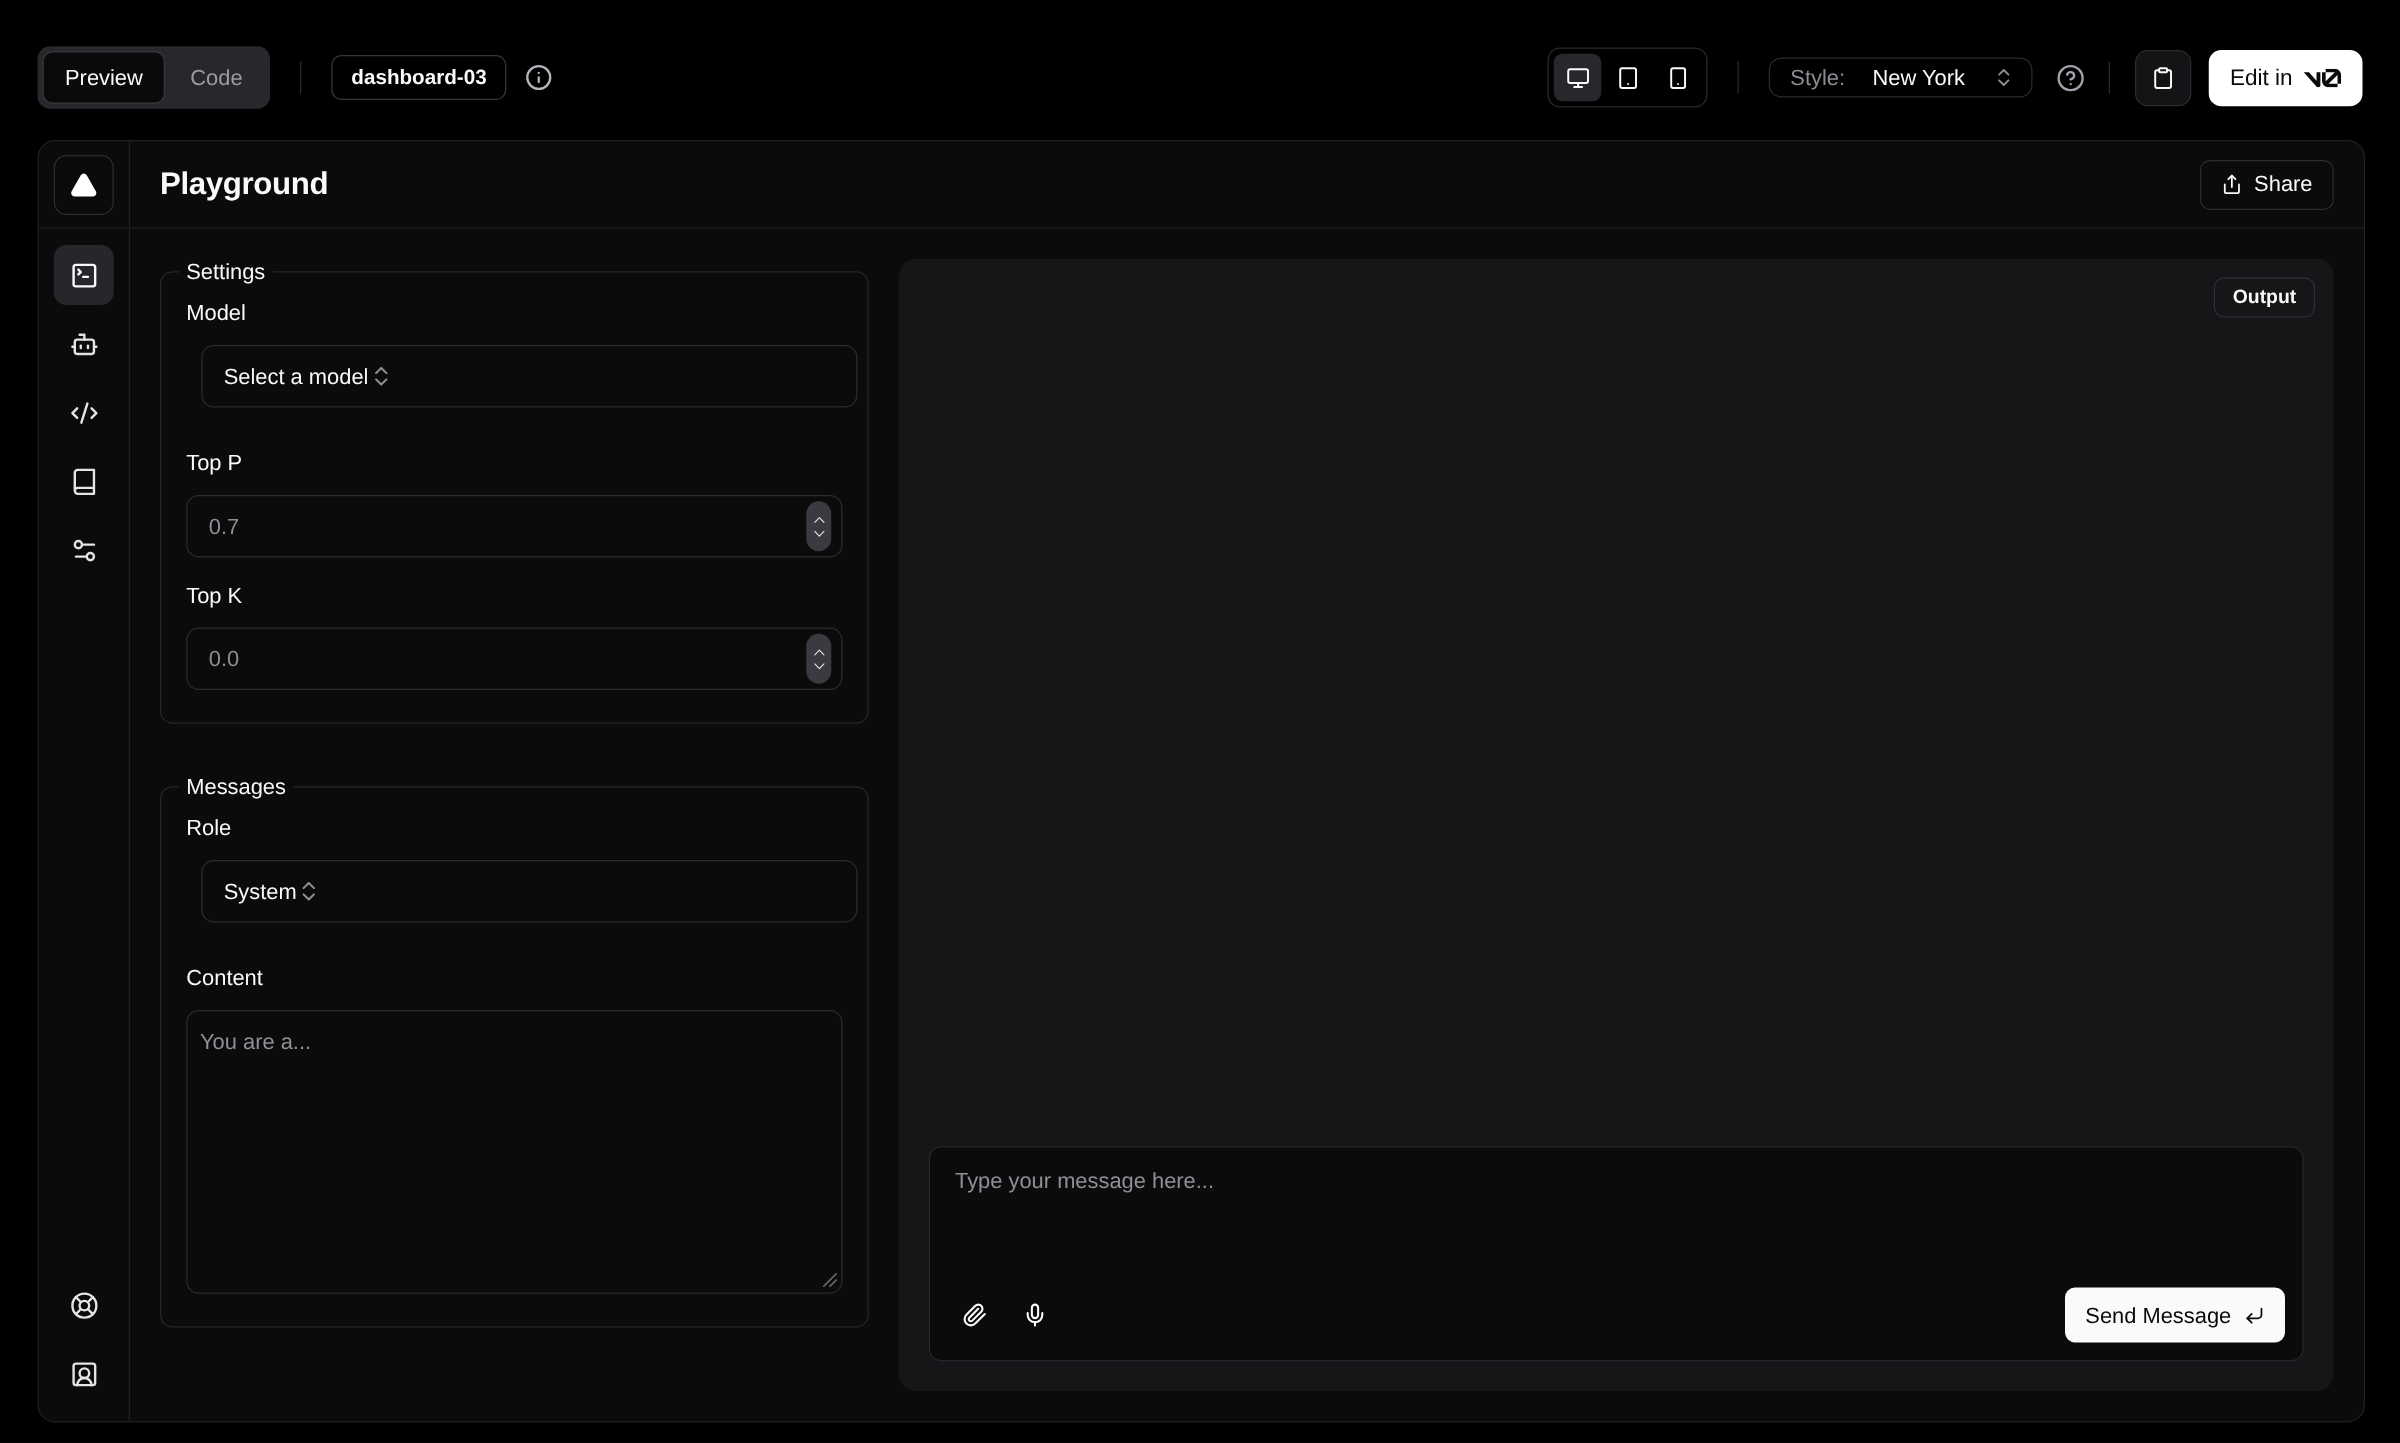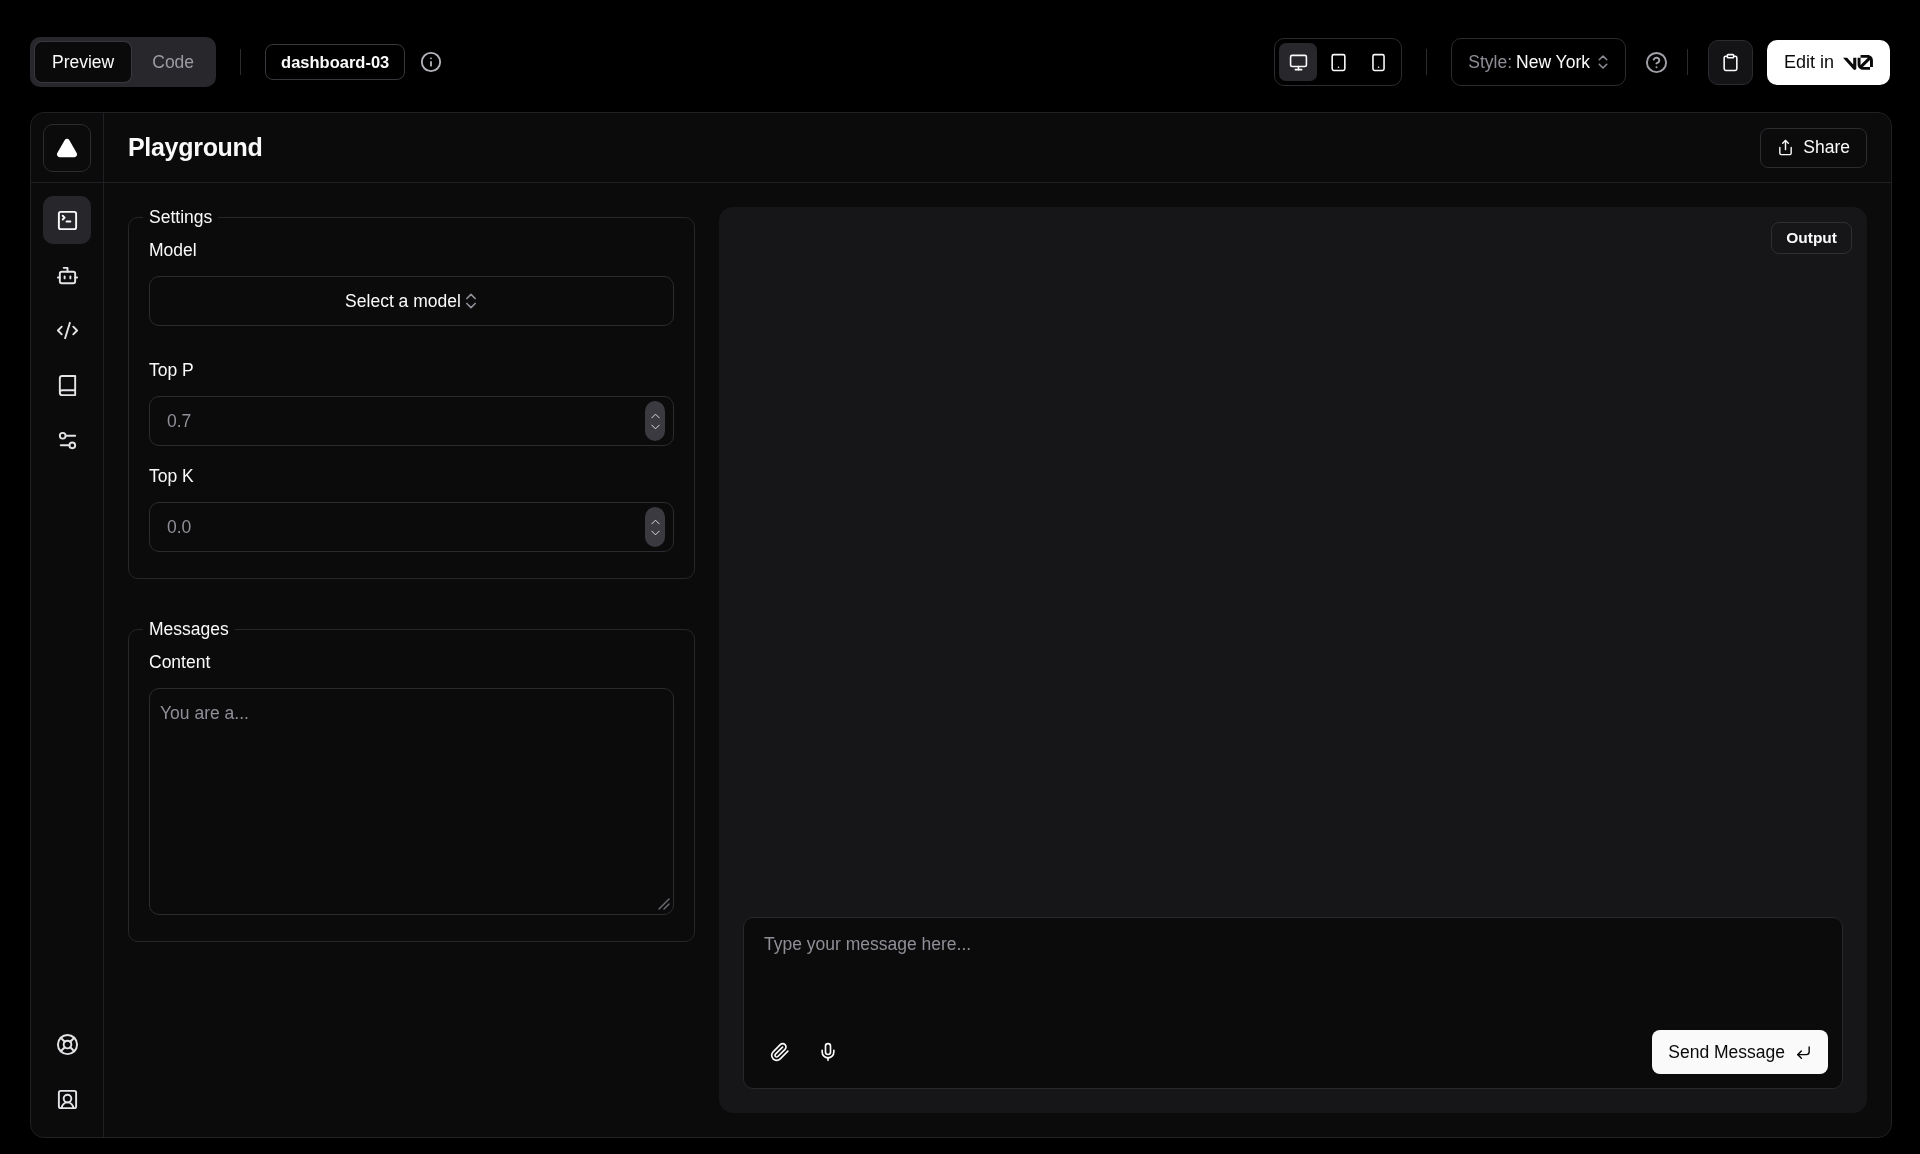--- a/index.html
+++ b/index.html
@@ -43,22 +43,22 @@
     display: flex; align-items: center; gap: 2px;
     border: 1px solid #2b2b30; border-radius: 10px; padding: 4px;
   }
   .device-btn {
     width: 38px; height: 38px; border-radius: 7px; border: none; background: transparent;
     display: grid; place-items: center; color: #fafafa; cursor: pointer;
   }
   .device-btn.active { background: #28282c; }
 
   .style-select {
-    height: 48px; border: 1px solid #2b2b30; border-radius: 10px;
-    padding: 0 13px 0 16px; display: flex; align-items: center; gap: 4px;
+    height: 32px; border: 1px solid #2b2b30; border-radius: 10px;
+    padding: 0 13px 0 16px; display: flex; align-items: center; gap: 22px;
     font-size: 17.5px; cursor: pointer; background: transparent; color: #fafafa;
     font-family: inherit;
   }
   .style-select .lbl { color: #8d8d95; }
   .style-select .chev { color: #8d8d95; }
 
   .help-btn { border: none; background: none; color: #a1a1aa; margin: 0 19px; cursor: pointer; display: grid; place-items: center; }
 
   .clip-btn {
     width: 45px; height: 45px; border: 1px solid #2b2b30; border-radius: 10px;
@@ -115,23 +115,23 @@
   }
   fieldset + fieldset { margin-top: 40px; }
   legend { font-size: 17.5px; font-weight: 500; padding: 0 6px; margin-left: -6px; color: #fafafa; }
   .field + .field, .field-row { margin-top: 34px; }
   .field label { display: block; font-size: 17.5px; font-weight: 500; margin-bottom: 15px; color: #fafafa; }
   .field-row { display: grid; grid-template-columns: 1fr; gap: 20px; }
   .field-row .field { margin-top: 0; }
 
   .select {
     height: 50px; border: 1px solid #2b2b30; border-radius: 10px;
-    display: flex; align-items: center; justify-content: center;
+    display: flex; align-items: center; justify-content: flex-start;
     padding: 0 14px 0 17px; font-size: 17.5px; color: #fafafa; cursor: pointer;
-    background: transparent; width: 100%; font-family: inherit;
+    background: transparent; width: 100%; font-family: inherit; margin-left: 12px;
   }
   .select .chev { color: #8f8f97; }
 
   .num-wrap { position: relative; }
   .num-input, .txt-area {
     width: 100%; background: transparent; border: 1px solid #2b2b30; border-radius: 10px;
     color: #fafafa; font-size: 17.5px; font-family: inherit; outline: none;
   }
   .num-input { height: 50px; padding: 0 44px 0 17px; }
   .num-input::placeholder, .txt-area::placeholder, .composer-input::placeholder { color: #8f8f97; opacity: 1; }
@@ -410,20 +410,32 @@
                     </svg>
                 </button>
               </div>
             </div>
           </div>
         </fieldset>
 
         <fieldset>
           <legend>Messages</legend>
 
+          <div class="field">
+            <label>Role</label>
+            <button type="button" class="select">
+              <span>System</span>
+              <span class="chev">
+                <svg class="ico" width="20" height="20" viewBox="0 0 24 24">
+                    <path d="m7 15 5 5 5-5"></path>
+                    <path d="m7 9 5-5 5 5"></path>
+                  </svg>
+              </span>
+            </button>
+          </div>
 
           <div class="field">
             <label>Content</label>
             <div class="ta-wrap">
               <textarea class="txt-area" placeholder="You are a..." style=""></textarea>
               <span class="resize-handle">
                 <svg width="12" height="12" viewBox="0 0 12 12" stroke="currentColor" stroke-width="1.4" stroke-linecap="round">
                     <path d="M11 1 1 11"></path>
                     <path d="M11 6 6 11"></path>
                   </svg>

